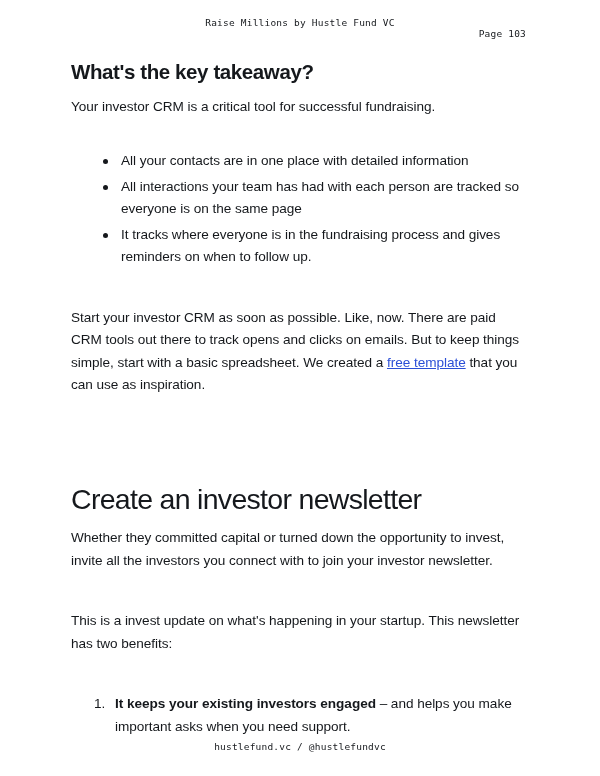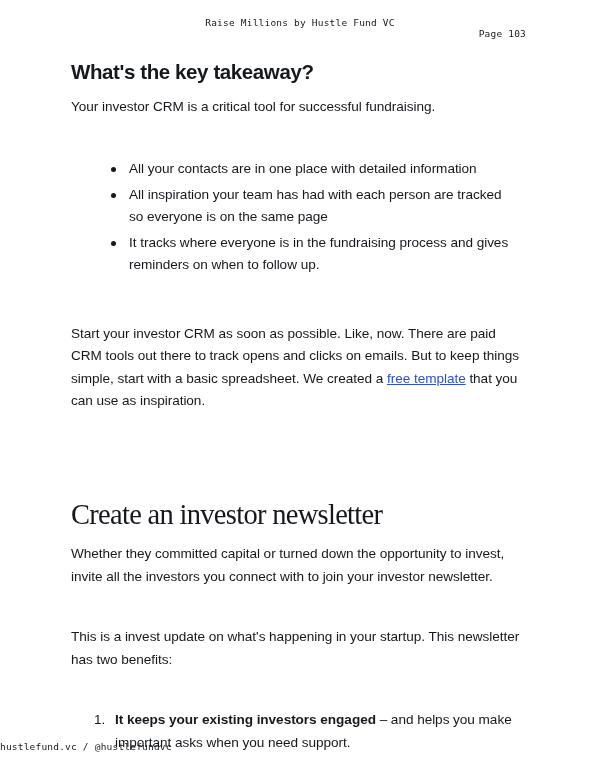--- a/index.html
+++ b/index.html
@@ -55,40 +55,40 @@
   h2.section-heading {
     font-family: "Liberation Sans", sans-serif;
     font-size: 20.5px;
     font-weight: bold;
     letter-spacing: -0.4px;
     margin: 0 0 11px 0;
     color: #15181c;
     line-height: 1.2;
   }
   h1.big-heading {
-    font-family: Liberation Serif, serif;
+    font-family: Liberation Sans, sans-serif;
     font-size: 28.5px;
     font-weight: normal;
     letter-spacing: -0.7px;
     margin: 0 0 12px 0;
     color: #15181c;
     line-height: 1.15;
   }
   p.para {
     font-size: 13.6px;
     line-height: 1.65;
     margin: 0 0 8px 0;
     color: #15181c;
     letter-spacing: -0.05px;
   }
   .spacer-sm { height: 16px; }
   .spacer-md { height: 30px; }
   .spacer-lg { height: 48px; }
   ul.bullets {
-    margin: 16px;
+    margin: 8px;
     padding: 0 0 0 40px;
     list-style: none;
   }
   ul.bullets li {
     position: relative;
     font-size: 13.6px;
     line-height: 1.66;
     margin: 0 0 3px 0;
     color: #15181c;
     letter-spacing: -0.05px;
@@ -131,21 +131,21 @@
   a.inline-link {
     color: #2b4fd6;
     text-decoration: underline;
   }
   
   .page-footer {
     position: absolute;
     bottom: 24px;
     left: 0;
     width: 600px;
-    text-align: left;
+    text-align: center;
     font-family: "DejaVu Sans Mono", monospace;
     font-size: 9.5px;
     letter-spacing: 0.2px;
     color: #15181c;
   }
 </style>
 </head>
 <body>
 
 <div class="page">
@@ -158,21 +158,21 @@
   <div class="content">
 
     <h2 class="section-heading">What's the key takeaway?</h2>
 
     <p class="para">Your investor CRM is a critical tool for successful fundraising.</p>
 
     <div class="spacer-sm"></div>
 
     <ul class="bullets">
       <li>All your contacts are in one place with detailed information</li>
-      <li>All inspiration your team has had with each person are tracked so everyone is on the same page</li>
+      <li>All interactions your team has had with each person are tracked so everyone is on the same page</li>
       <li>It tracks where everyone is in the fundraising process and gives reminders on when to follow up.</li>
     </ul>
 
     <div class="spacer-md"></div>
 
     <p class="para"><span>Start your investor CRM as soon as possible. Like, now. There are paid CRM tools out there to track opens and clicks on emails. But to keep things simple, start with a basic spreadsheet. We created a </span><a class="inline-link" href="#">free template</a><span> that you can use as inspiration.</span></p>
 
     <div class="spacer-lg"></div>
     <div class="spacer-md"></div>
 

